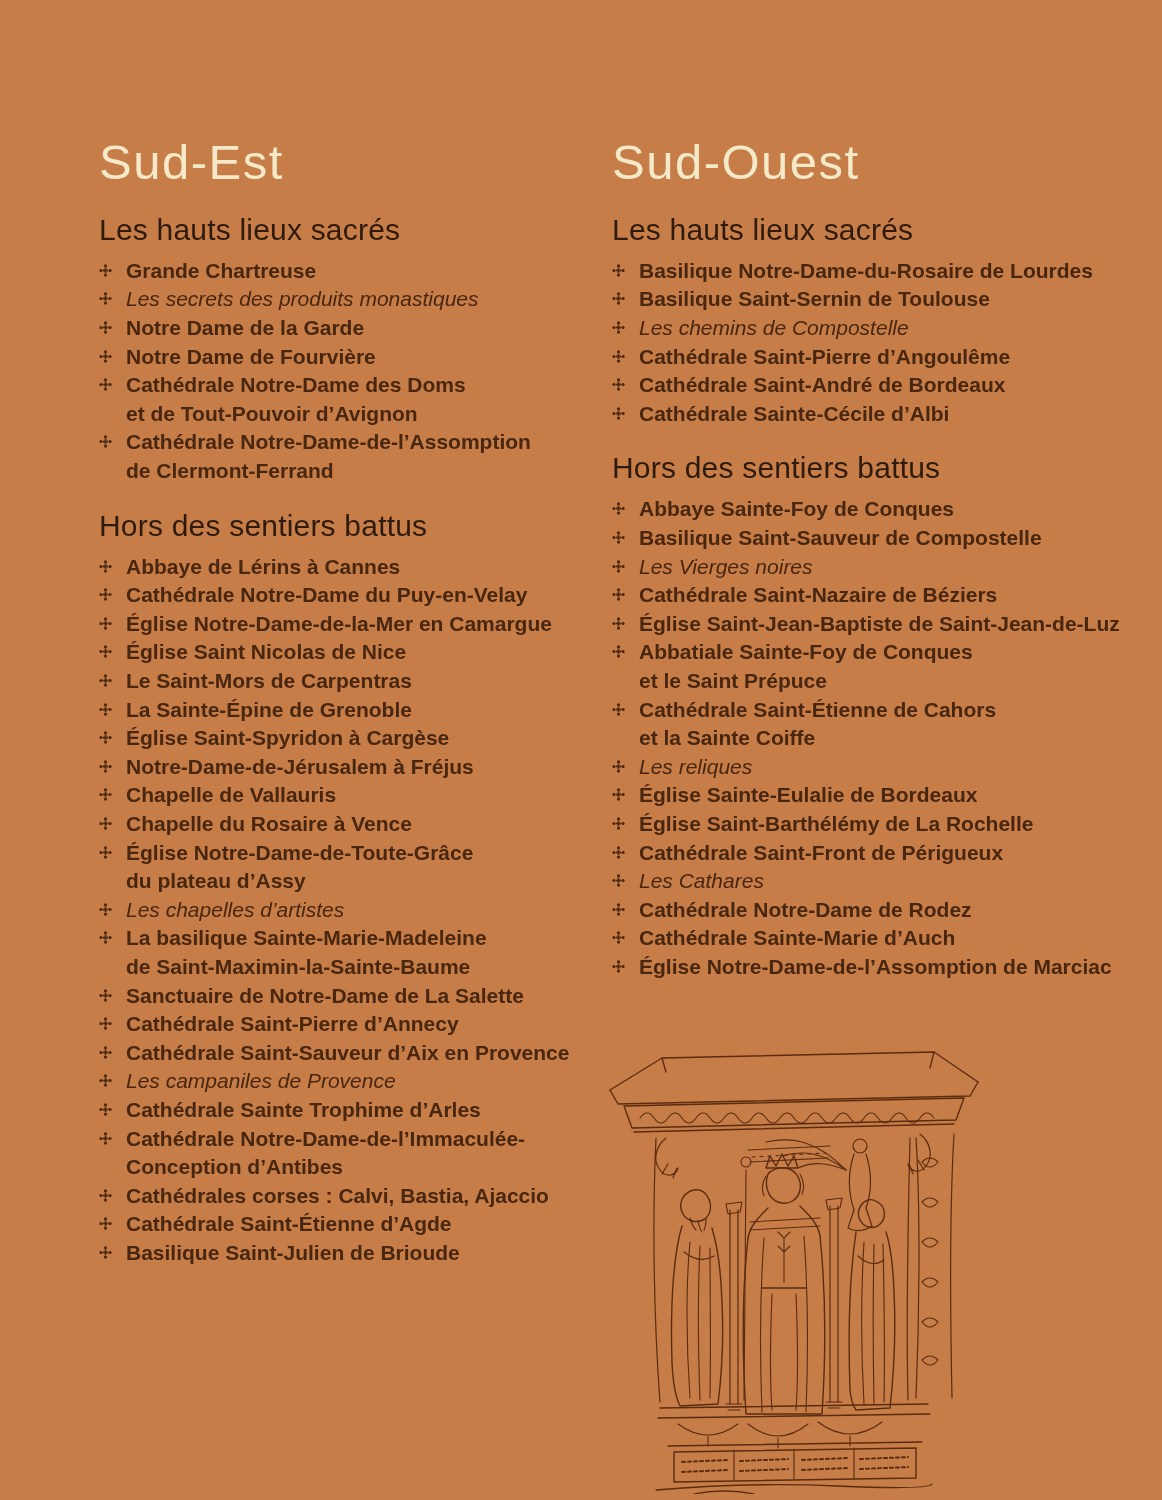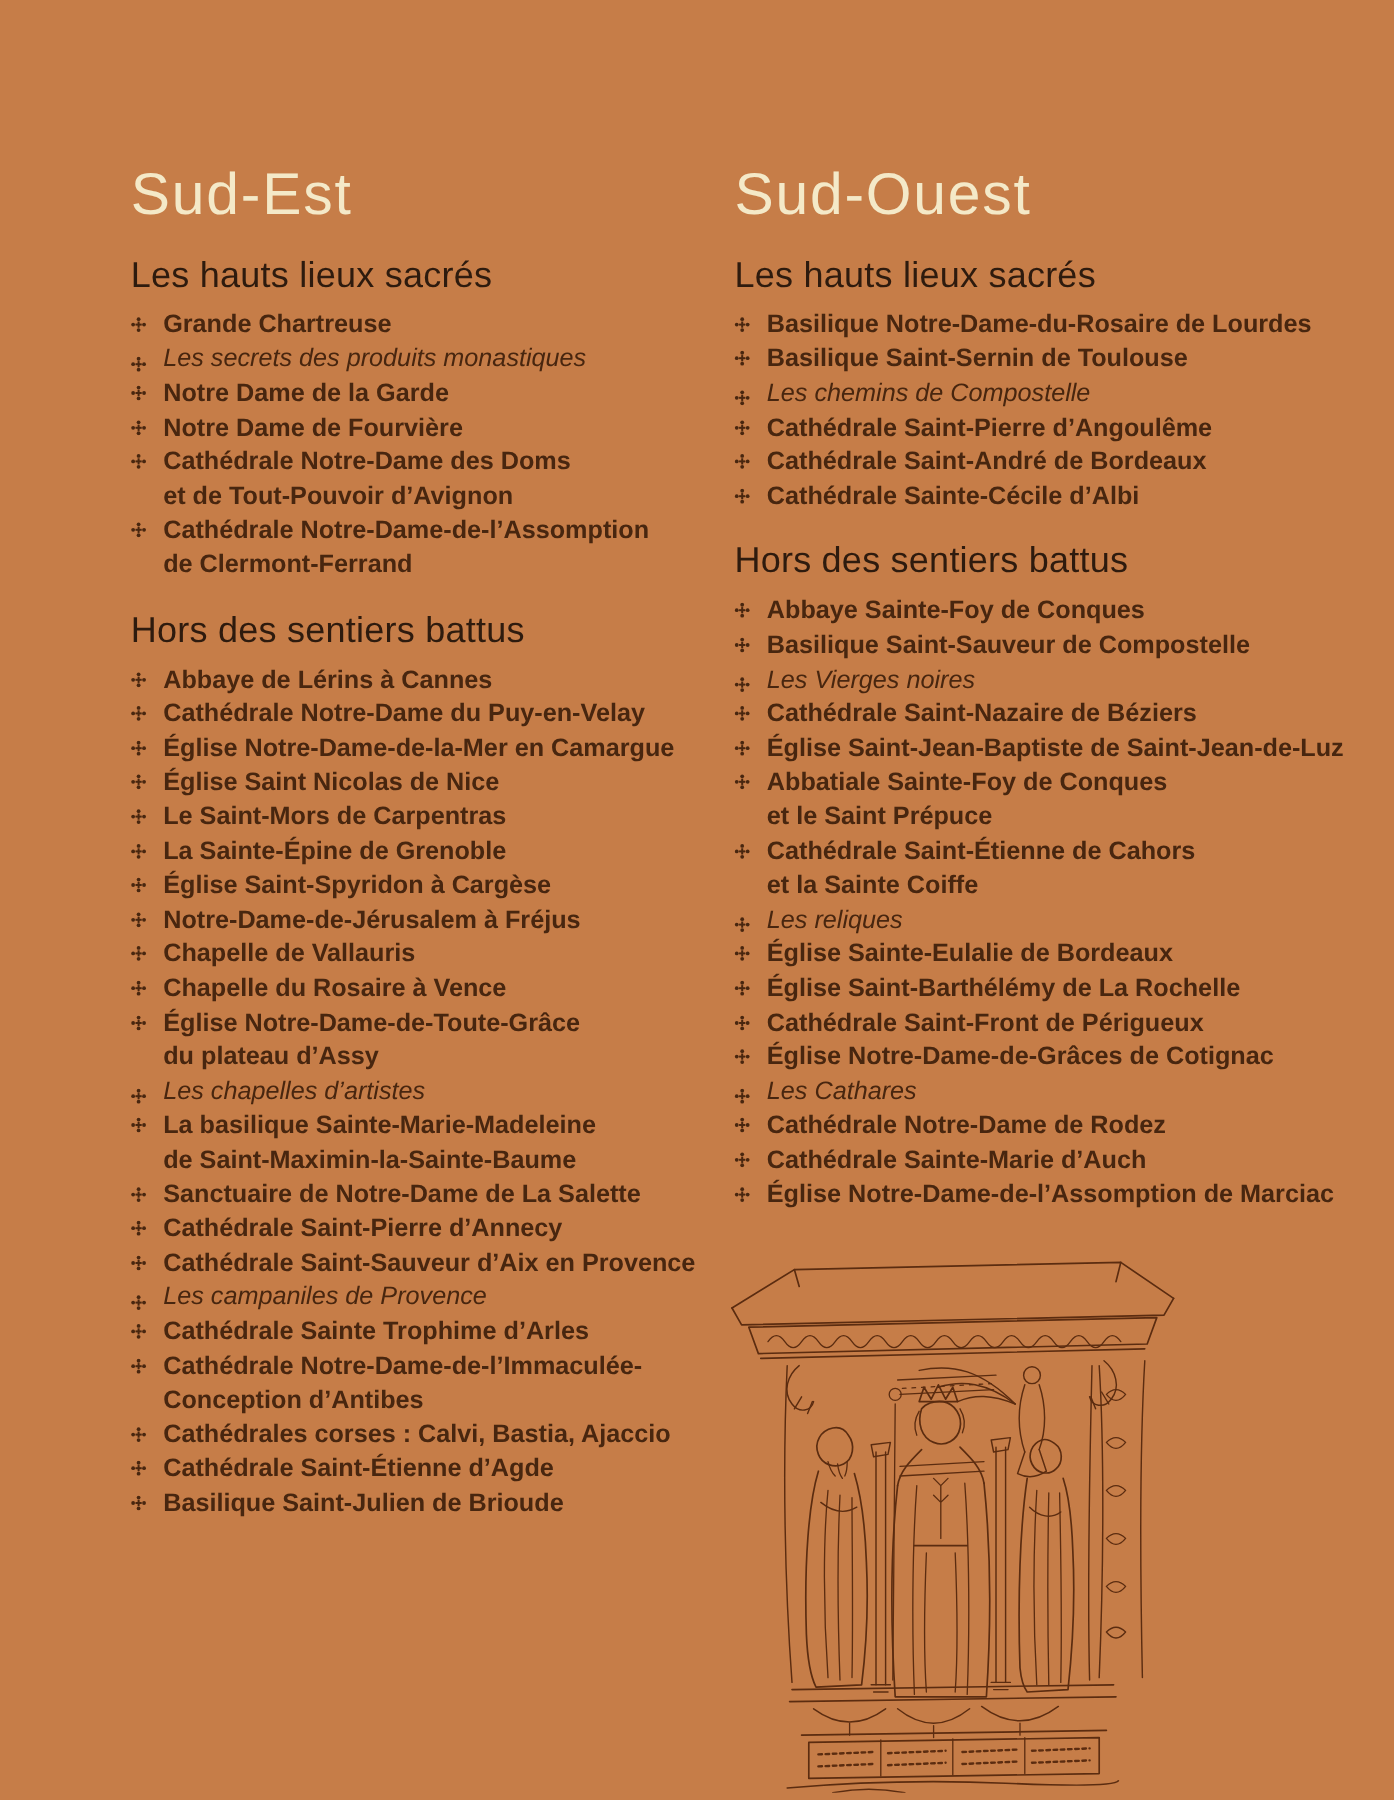--- a/index.html
+++ b/index.html
@@ -8,37 +8,37 @@
     --heading:#2e1b0e;
     --item:#48260f;
     --line:#5b2c10;
   }
   html,body{margin:0;padding:0;background:var(--bg);}
   .page{
     position:relative;width:1162px;height:1500px;background:var(--bg);
     font-family:"Liberation Sans",sans-serif;overflow:hidden;
   }
   .col{position:absolute;top:136px;}
-  .col-left{left:109px;width:505px;}
+  .col-left{left:99px;width:505px;}
   .col-right{left:612px;width:548px;}
   .region-title{
     margin:0 0 16px 0;font-size:49px;line-height:1.1;font-weight:400;
     color:var(--title);letter-spacing:1.5px;
   }
   .section-heading{
     margin:22px 0 9px 0;font-size:30px;line-height:1.2;font-weight:400;
     color:var(--heading);letter-spacing:.2px;
   }
   .toc-list{list-style:none;margin:0;padding:0;}
   .toc-item{
     display:flex;align-items:flex-start;
     color:var(--item);font-weight:700;font-size:21px;line-height:28.6px;
   }
   .toc-item .bullet{flex:0 0 27px;padding-top:7px;line-height:0;}
-  .toc-item.italic{font-style:italic;font-weight:400;align-items:center;}
+  .toc-item.italic{font-style:italic;font-weight:400;}
   .engraving{
     position:absolute;left:598px;top:1042px;width:388px;height:452px;margin:0;
     color:var(--line);
   }
   .engraving svg{width:100%;height:100%;display:block;}
 </style>
 </head>
 <body>
 
 <div class="page">
@@ -645,33 +645,20 @@
                   <rect x="6.1" y="4.2" width="1.8" height="5.6"></rect>
                   <rect x="4.2" y="6.1" width="5.6" height="1.8"></rect>
                   <circle cx="7" cy="2.1" r="1.7"></circle>
                   <circle cx="7" cy="11.9" r="1.7"></circle>
                   <circle cx="2.1" cy="7" r="1.7"></circle>
                   <circle cx="11.9" cy="7" r="1.7"></circle>
                 </g>
               </svg></span>
             <span class="item-text">Cathédrale Saint-Front de Périgueux</span>
           </li>
-          <li class="toc-item">
-            <span class="bullet"><svg viewBox="0 0 14 14" width="13" height="13" aria-hidden="true">
-                <g fill="currentColor">
-                  <rect x="6.1" y="4.2" width="1.8" height="5.6"></rect>
-                  <rect x="4.2" y="6.1" width="5.6" height="1.8"></rect>
-                  <circle cx="7" cy="2.1" r="1.7"></circle>
-                  <circle cx="7" cy="11.9" r="1.7"></circle>
-                  <circle cx="2.1" cy="7" r="1.7"></circle>
-                  <circle cx="11.9" cy="7" r="1.7"></circle>
-                </g>
-              </svg></span>
-            <span class="item-text">Église Notre-Dame-de-Grâces de Cotignac</span>
-          </li>
           <li class="toc-item italic">
             <span class="bullet"><svg viewBox="0 0 14 14" width="13" height="13" aria-hidden="true">
                 <g fill="currentColor">
                   <rect x="6.1" y="4.2" width="1.8" height="5.6"></rect>
                   <rect x="4.2" y="6.1" width="5.6" height="1.8"></rect>
                   <circle cx="7" cy="2.1" r="1.7"></circle>
                   <circle cx="7" cy="11.9" r="1.7"></circle>
                   <circle cx="2.1" cy="7" r="1.7"></circle>
                   <circle cx="11.9" cy="7" r="1.7"></circle>
                 </g>

